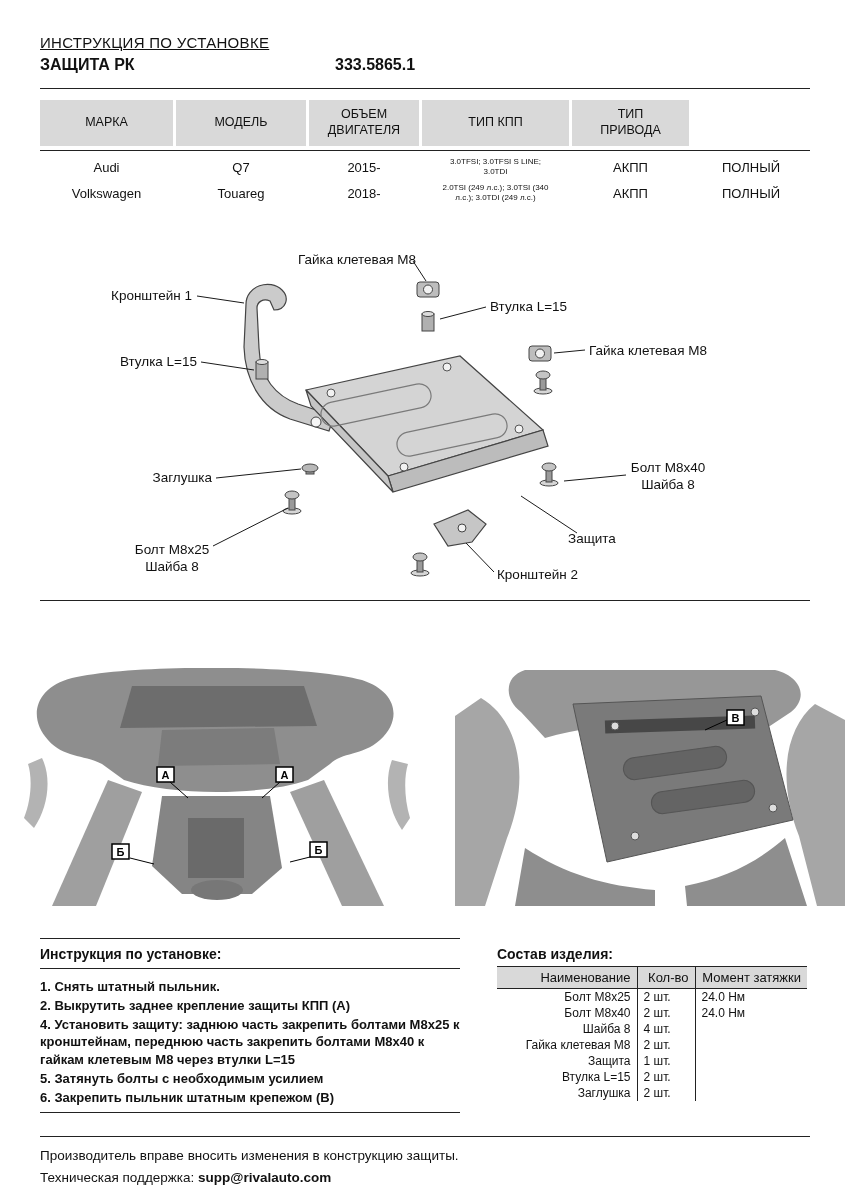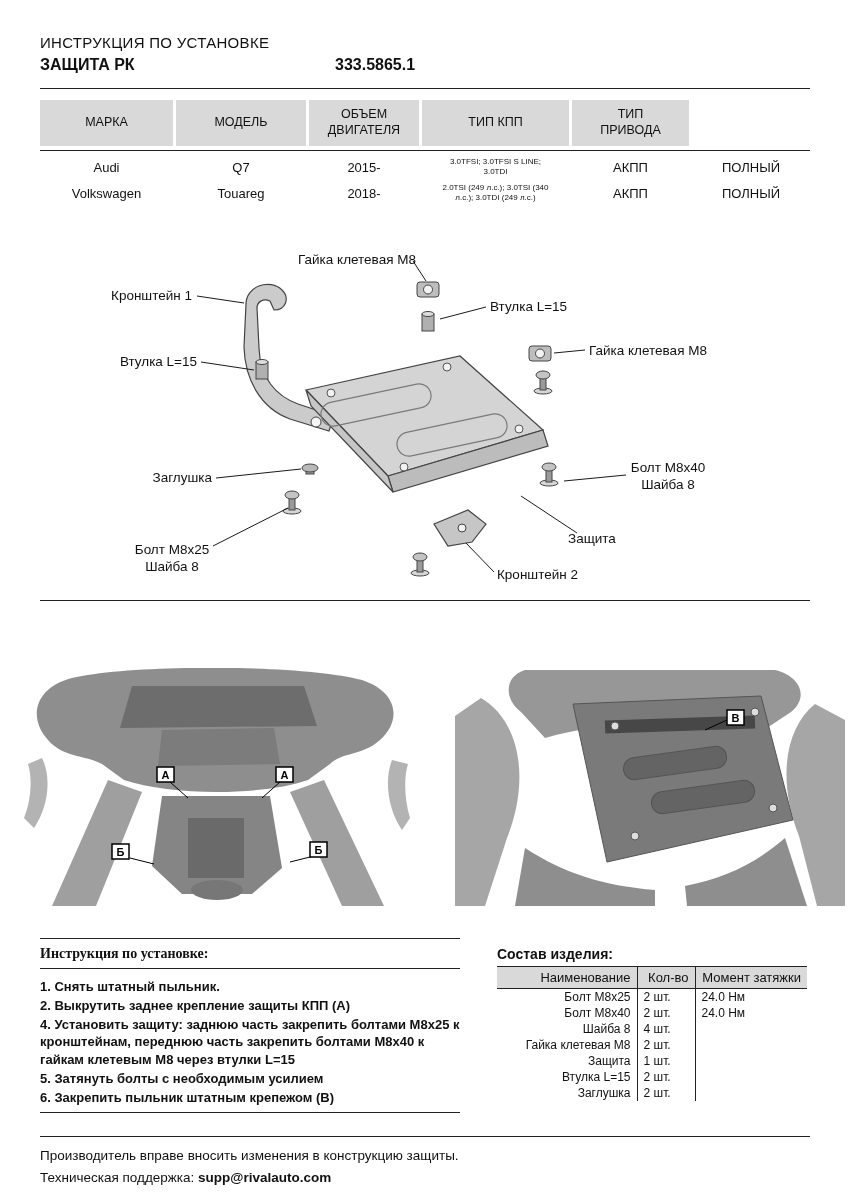--- a/index.html
+++ b/index.html
@@ -38,21 +38,21 @@
   .footer-support { font-size:13.5px; }
   .footer-support b { font-weight:bold; }
 
   svg text { font-family:"Liberation Sans", sans-serif; }
 </style>
 </head>
 <body>
 
 <div class="page">
 
-  <div class="abs doc-title" style="left:40px; top:34px;">ИНСТРУКЦИЯ ПО УСТАНОВКЕ</div>
+  <div class="abs doc-title" style="left:40px; top:34px;text-decoration:underline;">ИНСТРУКЦИЯ ПО УСТАНОВКЕ</div>
   <div class="abs product-name" style="left:40px; top:56px;">ЗАЩИТА РК</div>
   <div class="abs part-number" style="left:335px; top:56px;">333.5865.1</div>
   <div class="hr" style="left:40px; top:88px; width:770px;"></div>
 
   <div class="abs fit-head" style="left:40px; top:100px;">
     <div class="cell">МАРКА</div>
     <div class="cell">МОДЕЛЬ</div>
     <div class="cell">ОБЪЕМ ДВИГАТЕЛЯ</div>
     <div class="cell">ТИП КПП</div>
     <div class="cell">ТИП ПРИВОДА</div>
@@ -210,21 +210,21 @@
     <circle cx="180" cy="168" r="4" fill="#ddd" stroke="#555"></circle>
     <circle cx="318" cy="140" r="4" fill="#ddd" stroke="#555"></circle>
     <line x1="272" y1="52" x2="250" y2="62" stroke="#000" stroke-width="1"></line>
     <g>
       <rect x="272" y="42" width="17" height="15" fill="#fff" stroke="#000" stroke-width="1.5"></rect>
       <text x="280.5" y="54" text-anchor="middle" font-size="11" font-weight="bold">В</text>
     </g>
   </svg>
 
   <div class="hr" style="left:40px; top:938px; width:420px;"></div>
-  <div class="abs section-title" style="left:40px; top:946px;font-family:Liberation Serif, serif;">Инструкция по установке:</div>
+  <div class="abs section-title" style="left:40px; top:946px;">Инструкция по установке:</div>
   <div class="hr" style="left:40px; top:968px; width:420px;"></div>
   <div class="abs steps" style="left:40px; top:978px;">
     <div class="step">1. Снять штатный пыльник.</div>
     <div class="step">2. Выкрутить заднее крепление защиты КПП (А)</div>
     <div class="step">4. Установить защиту: заднюю часть закрепить болтами М8х25 к кронштейнам, переднюю часть закрепить болтами М8х40 к гайкам клетевым М8 через втулки L=15</div>
     <div class="step">5. Затянуть болты с необходимым усилием</div>
     <div class="step">6. Закрепить пыльник штатным крепежом (В)</div>
   </div>
   <div class="hr" style="left:40px; top:1112px; width:420px;"></div>
 

